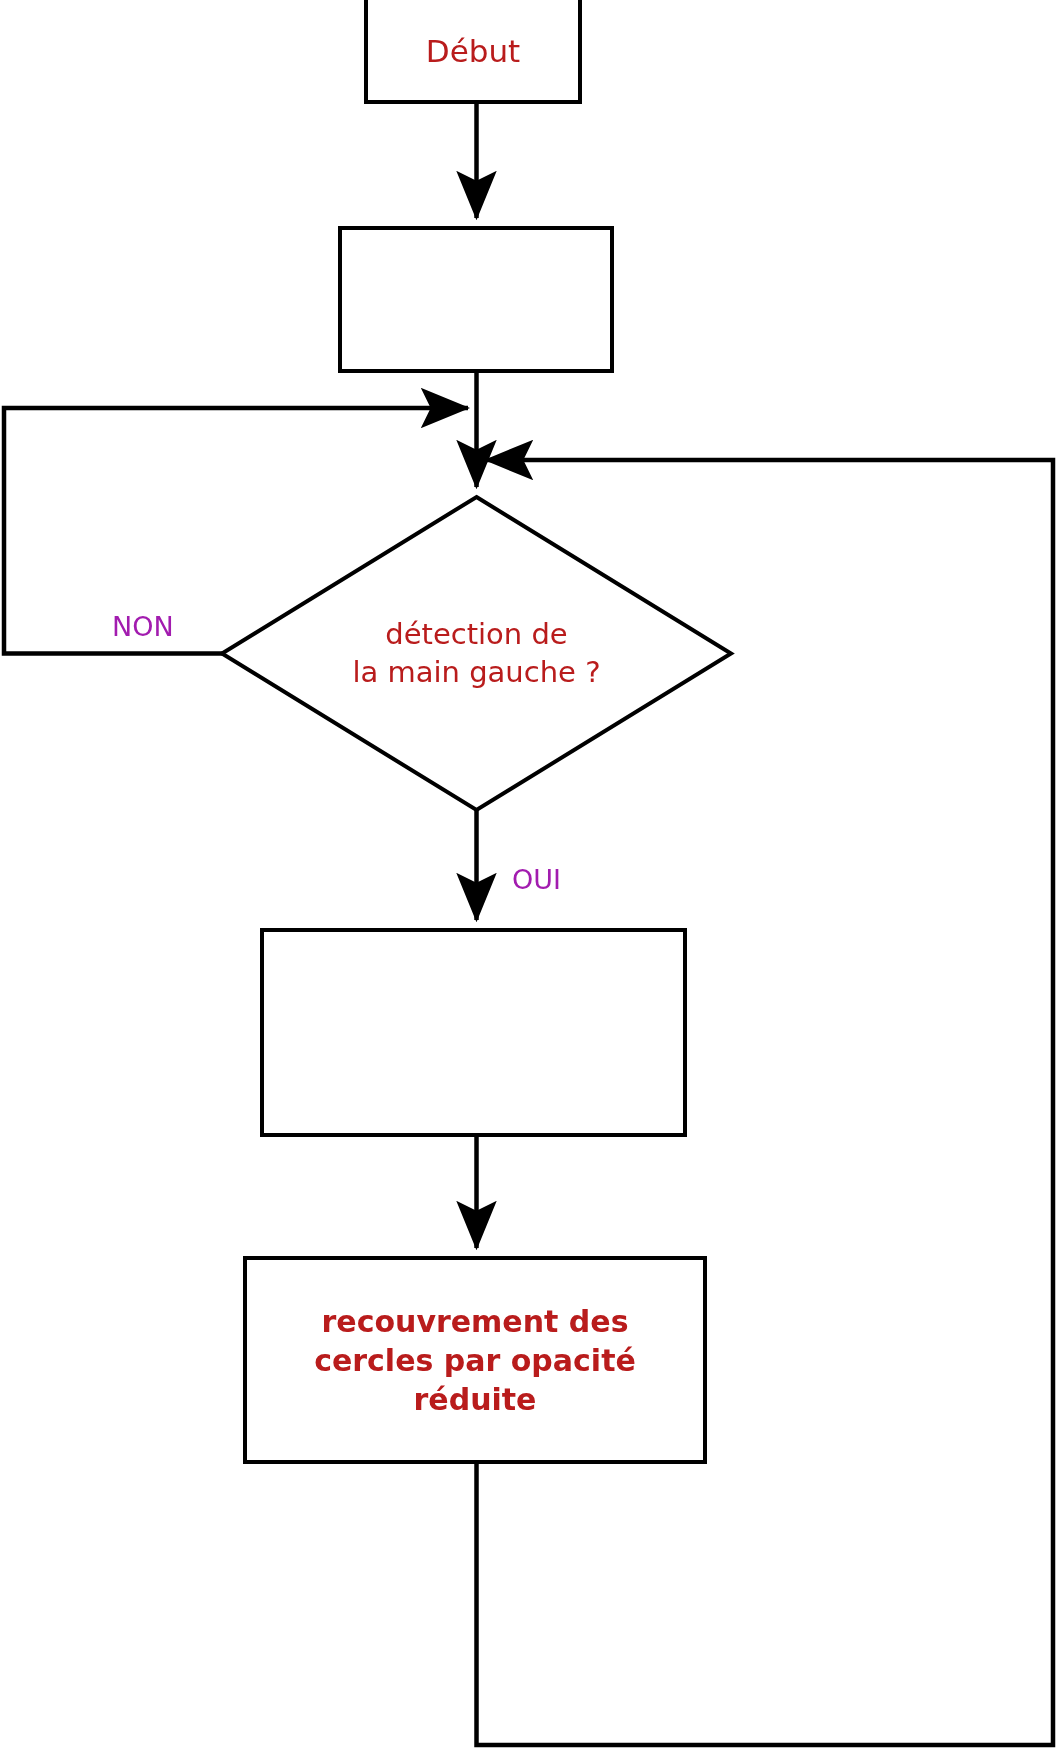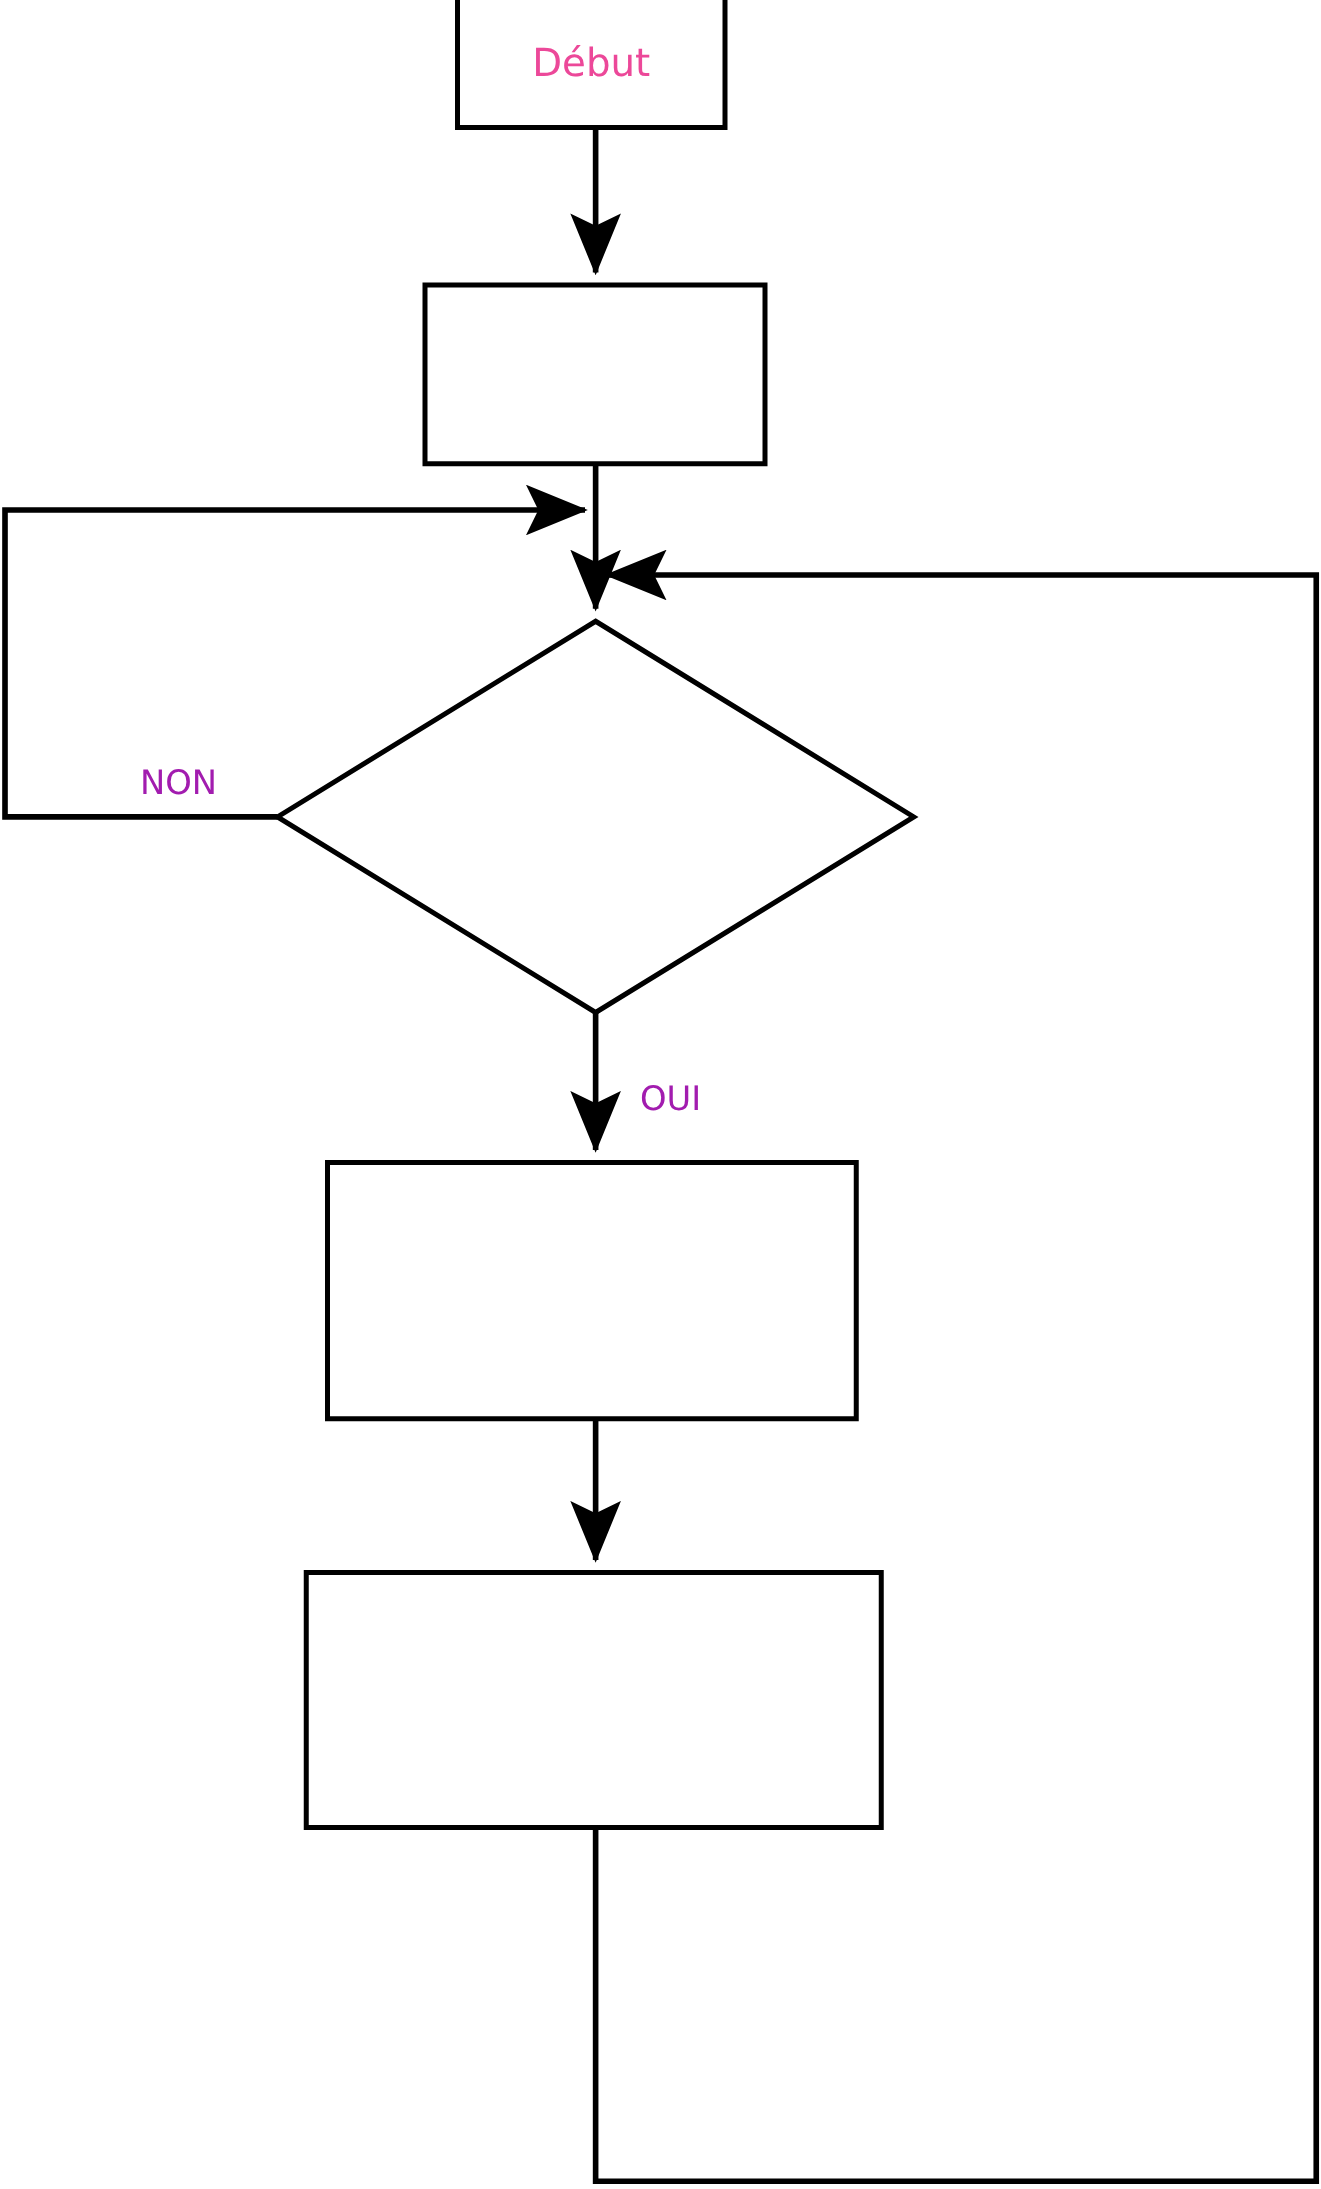--- a/index.html
+++ b/index.html
@@ -35,21 +35,21 @@
     stroke-width: 4.5;
     stroke-linecap: butt;
     stroke-linejoin: miter;
   }
   .node-label {
     position: absolute;
     display: flex;
     align-items: center;
     justify-content: center;
     text-align: center;
-    color: #ec4899;
+    color: #b91c1c;
     font-weight: 400;
     line-height: 1.30;
     white-space: pre-line;
     pointer-events: none;
   }
   .edge-label {
     position: absolute;
     color: #a21caf;
     font-weight: 400;
     line-height: 1;
@@ -92,20 +92,25 @@
     <path class="conn" marker-end="url(#arrowhead)" d="M476.5,810 L476.5,920"></path>
 
     <path class="conn" marker-end="url(#arrowhead)" d="M476.5,1135 L476.5,1248"></path>
 
     <path class="conn" marker-end="url(#arrowhead)" d="M476.5,1462 L476.5,1745 L1053,1745 L1053,460 L486,460"></path>
   </svg>
 
   <div class="node-label fs-start" style="left:366px; top:0px; width:214px; height:102px;">Début</div>
 
 
+  <div class="node-label fs-dec" style="left:247px; top:497px; width:459px; height:313px;">détection de
+la main gauche ?</div>
 
 
+  <div class="node-label fs-body" style="left:245px; top:1258px; width:460px; height:204px;">recouvrement des
+cercles par opacité
+réduite</div>
 
   <div class="edge-label fs-edge" style="left:112px; top:613px;">NON</div>
 
   <div class="edge-label fs-edge" style="left:512px; top:866px;">OUI</div>
 
 </div>
 
 </body></html>

